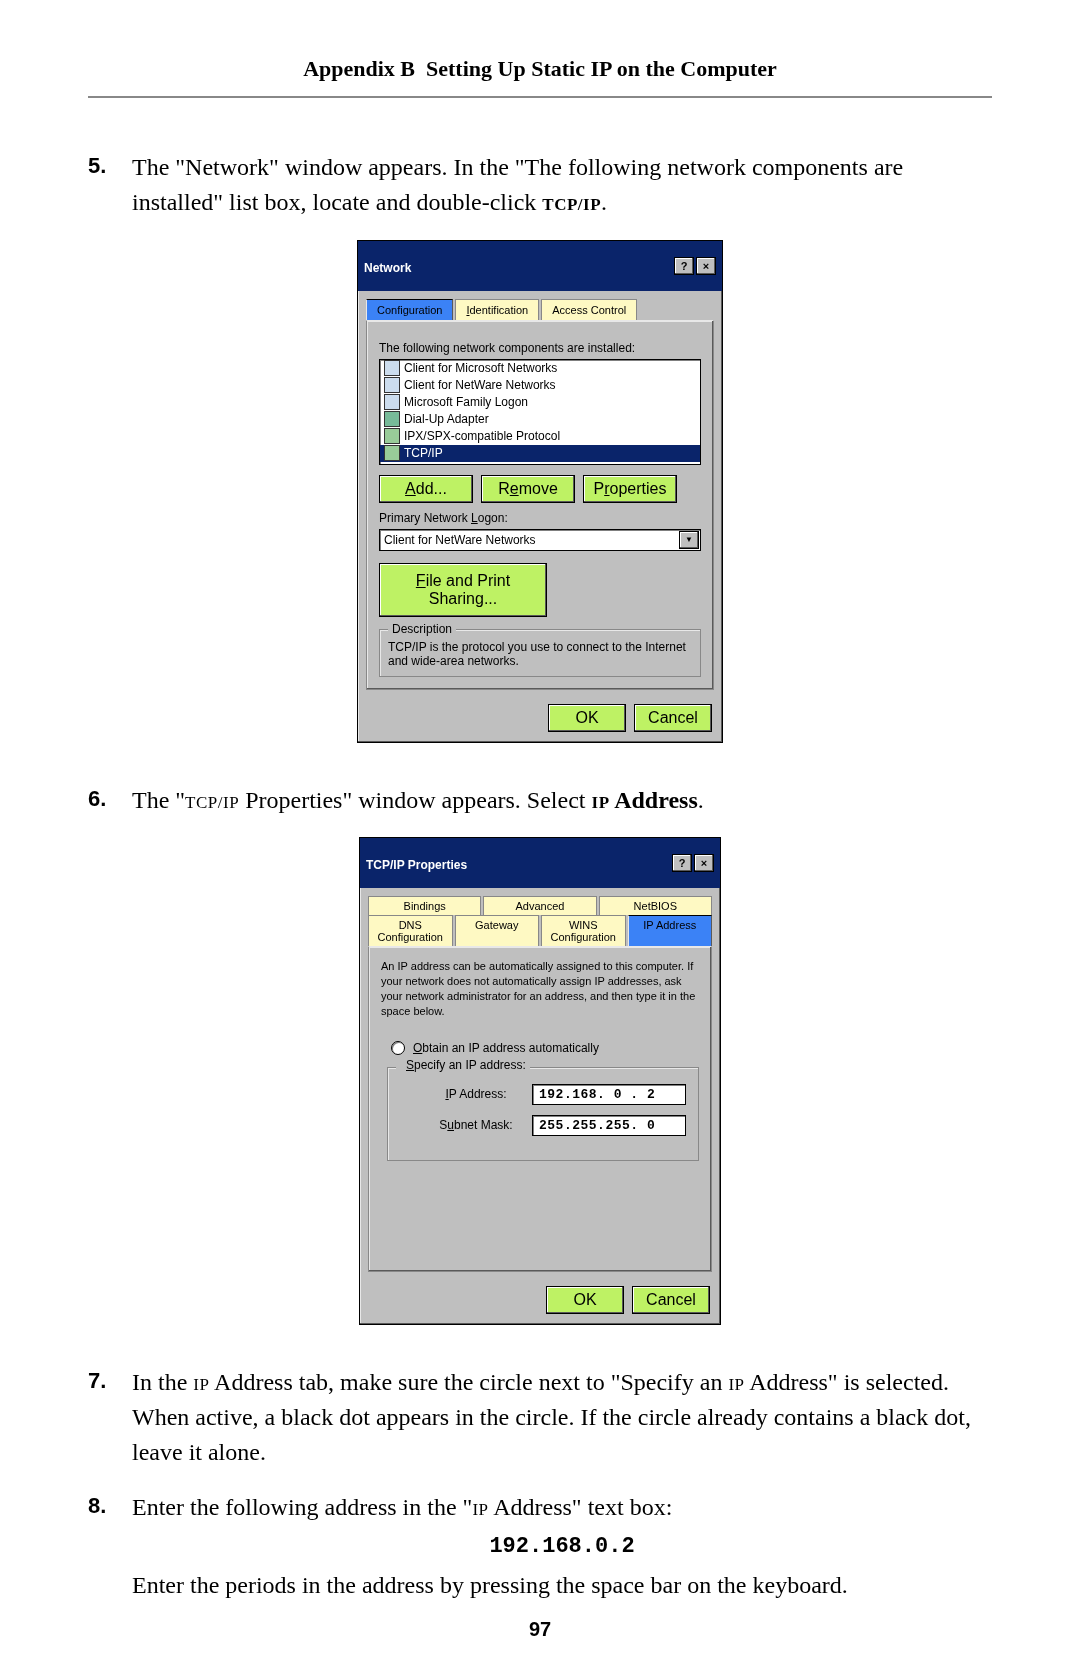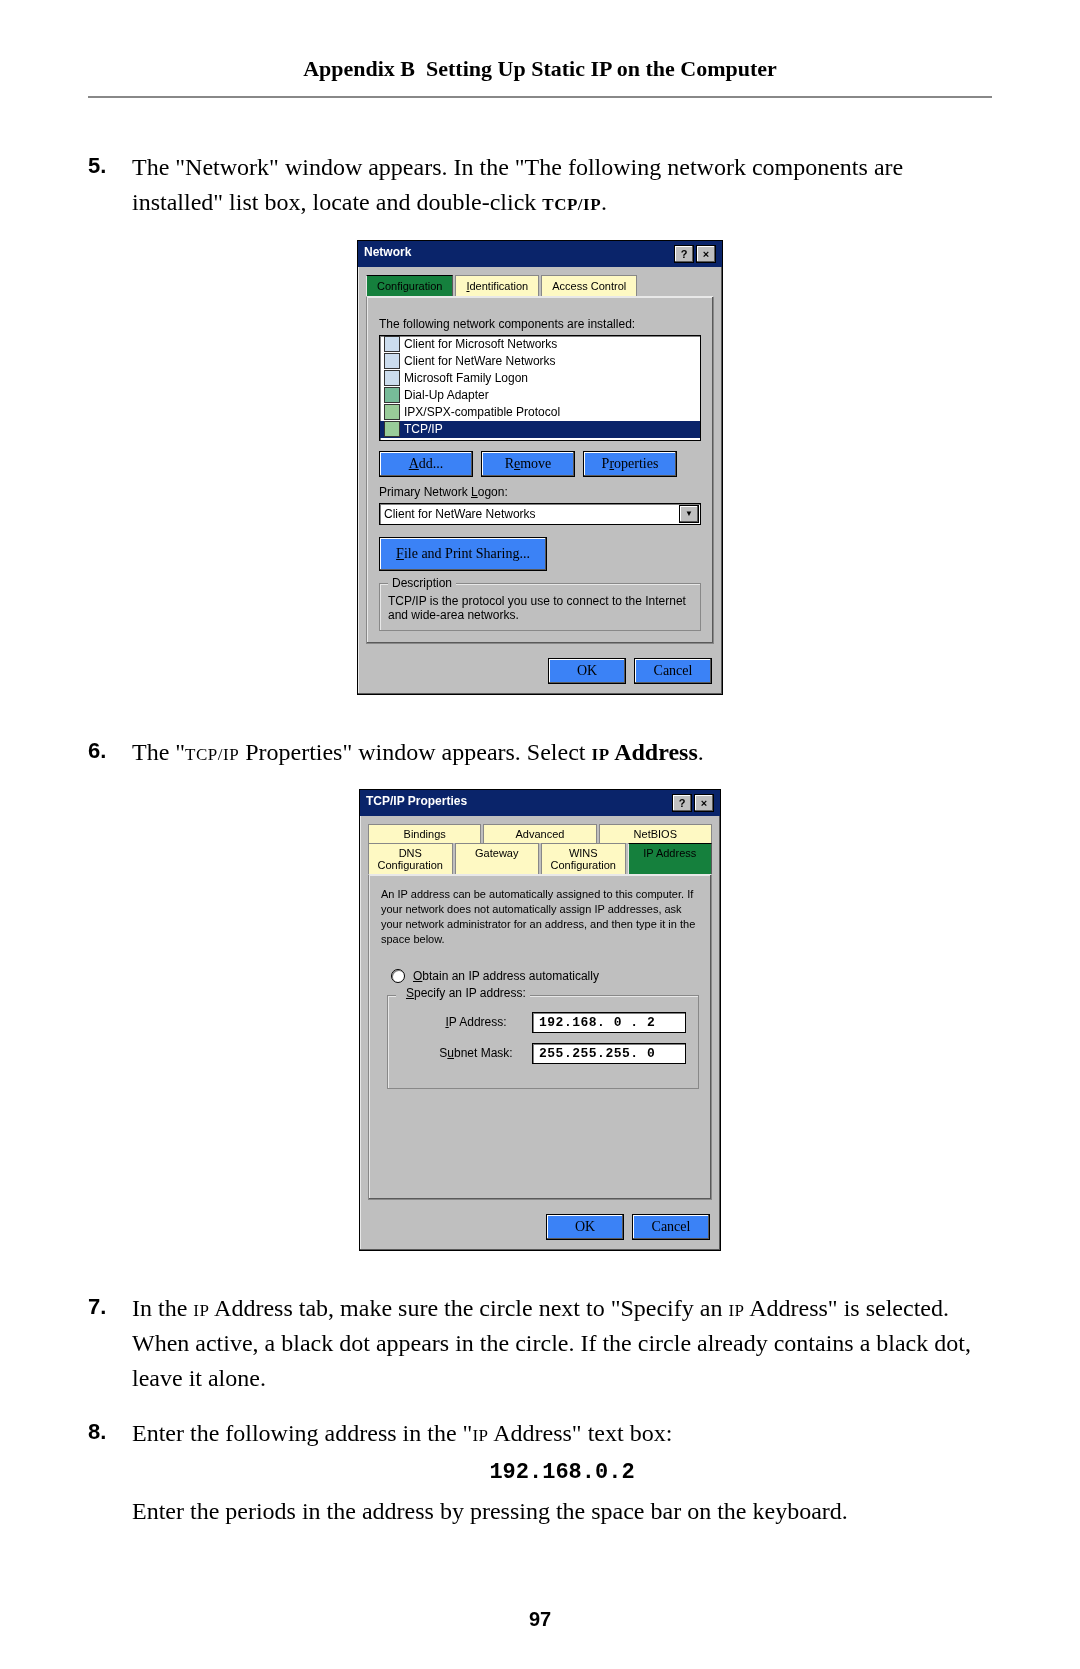--- a/index.html
+++ b/index.html
@@ -9,46 +9,46 @@
 .page-title .emph{}
 hr.title-rule{border:none;border-top:2px solid #888;margin:14px 88px 52px}
 
 .step{display:flex;margin:0 88px 20px 88px;font-size:24px;line-height:1.45}
 .step .num{width:44px;flex:none;font-weight:bold;font-family:Verdana,Arial,sans-serif;font-size:22px}
 .step .body{flex:1}
 .step .body .sc{font-variant:all-small-caps;letter-spacing:.5px}
 .step .body .strong{font-weight:bold}
 .code-center{font-family:'Courier New',monospace;font-weight:bold;font-size:22px;text-align:center;margin:6px 0}
 
-.page-num{position:absolute;bottom:38px;width:100%;text-align:center;font-weight:bold;font-size:20px;font-family:Verdana,Arial,sans-serif}
+.page-num{position:absolute;bottom:28px;width:100%;text-align:center;font-weight:bold;font-size:20px;font-family:Verdana,Arial,sans-serif}
 
 
 .dialog{width:364px;margin:6px auto 40px;font-family:'MS Sans Serif',Tahoma,Arial,sans-serif;font-size:12px;color:#000;border:1px solid #000;background:#bfbfbf;box-shadow:inset -1px -1px 0 #595959,inset 1px 1px 0 #e8e8e8}
-.titlebar{background:linear-gradient(#0a246a,#0a246a);color:#fff;font-weight:bold;padding:4px 6px;display:flex;align-items:flex-start}
+.titlebar{background:linear-gradient(#0a246a,#0a246a);color:#fff;font-weight:bold;padding:16px 6px;display:flex;align-items:flex-end}
 .titlebar .title{flex:1}
 .titlebar .btn{width:18px;height:16px;margin-left:2px;background:#bfbfbf;border:1px solid #000;display:flex;align-items:center;justify-content:center;font-family:Arial;font-size:11px;font-weight:bold;color:#000;box-shadow:inset -1px -1px 0 #595959,inset 1px 1px 0 #fff}
 .tabs{display:flex;margin:8px 8px 0 8px}
 .tabs.compact{gap:2px}
 .tabs .tab{padding:4px 10px;border:1px solid #888;border-bottom:none;background:#fef9c3;font-size:11px;position:relative}
-.tabs .tab.active{background:#15803d;border-color:#000 #595959 #bfbfbf #e8e8e8;z-index:2}
+.tabs .tab.active{background:#3b82f6;border-color:#000 #595959 #bfbfbf #e8e8e8;z-index:2}
 .u{text-decoration:underline}
 .tabrow2{margin-top:-1px}
 .pane{margin:0 8px 8px;padding:12px;border:1px solid #888;border-top-color:#e8e8e8;background:#bfbfbf;box-shadow:inset -1px -1px 0 #595959,inset 1px 1px 0 #e8e8e8}
 .pane .label{margin:8px 0 4px}
 
 .listbox{background:#fff;border:1px solid #000;box-shadow:inset 1px 1px 0 #808080;height:104px;overflow:hidden}
 .listbox .item{display:flex;align-items:center;height:17px;padding:0 4px;gap:4px}
 .listbox .item.selected{background:#0a246a;color:#fff}
 .ico{width:14px;height:14px;flex:none;display:inline-block;border:1px solid #333;background:#eee}
 .ico.pc{background:#cde}
 .ico.ad{background:#7b9}
 .ico.pr{background:#9c9}
 
 .btnrow{display:flex;gap:8px;margin-top:10px}
-.btn3d{padding:4px 0;width:92px;text-align:center;background:#3b82f6;border:1px solid #000;box-shadow:inset -1px -1px 0 #595959,inset 1px 1px 0 #fff;font-size:14px;font-family:Liberation Serif, serif}
+.btn3d{padding:4px 0;width:92px;text-align:center;background:#bef264;border:1px solid #000;box-shadow:inset -1px -1px 0 #595959,inset 1px 1px 0 #fff;font-size:16px;font-family:Liberation Sans, sans-serif}
 .btn3d.wide{width:146px;text-align:center;padding:8px 10px}
 
 .select{background:#fff;border:1px solid #000;box-shadow:inset 1px 1px 0 #808080;height:20px;display:flex;align-items:center;padding:0 4px;position:relative}
 .select .caret{position:absolute;right:1px;top:1px;bottom:1px;width:18px;background:#bfbfbf;border:1px solid #000;box-shadow:inset -1px -1px 0 #595959,inset 1px 1px 0 #fff;display:flex;align-items:center;justify-content:center;font-size:8px}
 
 .groupbox{border:1px solid #888;box-shadow:inset 1px 1px 0 #e8e8e8;padding:10px 8px 8px;margin-top:12px;position:relative}
 .groupbox .legend{position:absolute;top:-8px;left:8px;background:#bfbfbf;padding:0 4px;font-size:12px}
 
 .dlg-bottom{display:flex;justify-content:flex-end;gap:8px;padding:6px 10px 10px}
 .tabs.small .tab{flex:1;text-align:center;padding:3px 0;font-size:11px}

